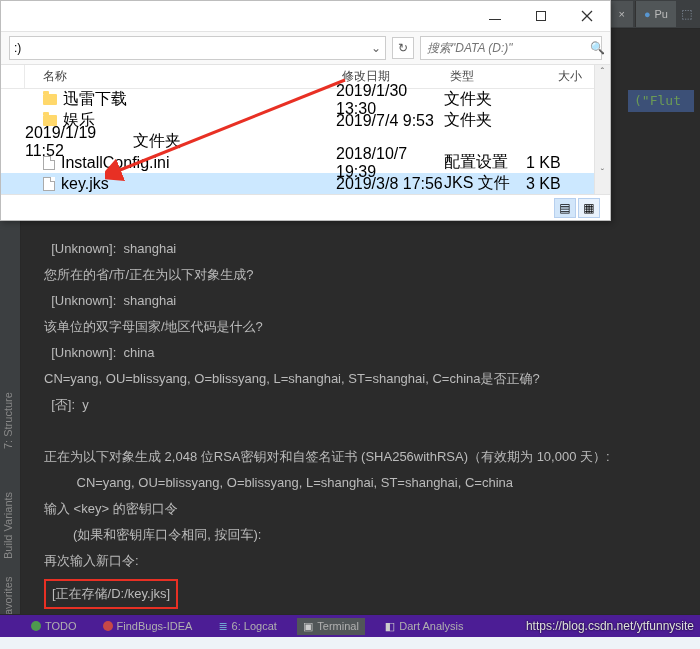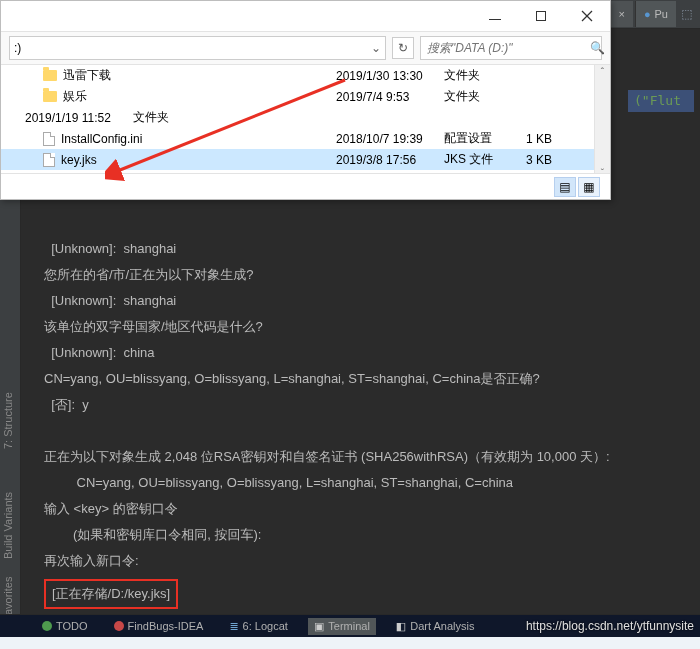--- a/index.html
+++ b/index.html
@@ -6,21 +6,21 @@
 body{width:700px;height:649px;background:#2b2b2b;overflow:hidden;position:relative;font-size:12px}
 .ide-bg{position:absolute;inset:0;background:#2b2b2b}
 .ide-top{height:29px;background:#3c3f41;border-bottom:1px solid #282828;display:flex;justify-content:flex-end;align-items:center;padding-right:4px;gap:2px}
 .ide-tab{height:26px;padding:0 8px;background:#4e5254;color:#bbb;font-size:11px;display:flex;align-items:center;gap:4px;border-left:1px solid #323232}
 .ide-tab.active{background:#515658;position:relative}
 .blue-line{position:absolute;left:628px;top:90px;width:66px;height:22px;background:#3c5077}
 .console{position:absolute;left:44px;top:210px;right:0;color:#bbbbbb;font:13px/26px SimSun,monospace;white-space:pre}
 .hl{border:2px solid #e83024;padding:5px 6px;display:inline-block;line-height:16px;margin-top:5px}
 .left-gutter{position:absolute;left:0;top:29px;bottom:20px;width:21px;background:#3c3f41;border-right:1px solid #282828}
 .side-txt{position:absolute;left:2px;color:#888;font-size:11px;transform:rotate(-90deg);transform-origin:left top;white-space:nowrap}
-.bottom-bar{position:absolute;left:0;right:0;bottom:12px;height:23px;background:#0f172a;border-top:1px solid #282828;display:flex;align-items:center;padding-left:36px;gap:14px}
+.bottom-bar{position:absolute;left:0;right:0;bottom:12px;height:23px;background:#4c1d95;border-top:1px solid #282828;display:flex;align-items:center;padding-left:25px;gap:14px}
 .btab{color:#b0b0b0;font-size:11px;display:flex;align-items:center;gap:4px;padding:2px 6px}
 .btab.active{background:#515658}
 .dot{width:10px;height:10px;border-radius:50%;display:inline-block}
 .watermark{position:absolute;right:6px;bottom:16px;color:#e0e0e0;font-size:12px;text-shadow:0 0 2px #000}
 .footer-strip{position:absolute;left:0;right:0;bottom:0;height:12px;background:#eef3f8}
 
 .explorer{position:absolute;left:0;top:0;width:611px;background:#fff;border:1px solid #bdbdbd;z-index:10;box-shadow:2px 2px 6px rgba(0,0,0,.3)}
 .title-bar{height:30px;display:flex;justify-content:flex-end;align-items:center;background:#fff}
 .title-btn{width:46px;height:30px;display:flex;align-items:center;justify-content:center;color:#333}
 .tool-row{height:34px;display:flex;align-items:center;padding:0 8px;gap:6px;border-top:1px solid #e3e3e3;border-bottom:1px solid #e3e3e3;background:#f9f9f9}
@@ -30,21 +30,21 @@
 .searchbox{width:182px;height:24px;border:1px solid #ccc;background:#fff;display:flex;align-items:center;padding:0 6px;gap:6px}
 .searchbox input{border:0;outline:0;flex:1;font-size:12px;font-style:italic;color:#777}
 .headers{height:24px;display:flex;align-items:center;border-bottom:1px solid #e8e8e8;background:#fff}
 .hdr{font-size:12px;color:#444;padding:0 6px;height:100%;display:flex;align-items:center;border-right:0px solid #eee}
 .c-tree{width:24px;border-right:1px solid #eaeaea}
 .c-name{flex:1;padding-left:18px}
 .c-date{width:108px}
 .c-type{width:82px}
 .c-size{width:68px;justify-content:flex-end;padding-right:12px}
 .rows{}
-.row{height:21px;display:flex;align-items:center;font-size:12px}
+.row{height:21px;display:flex;align-items:center;font-size:16px}
 .row.sel{background:#cce8ff}
 .tree-pad{width:24px}
 .cell-name{flex:1;padding-left:18px;display:flex;align-items:center;gap:6px}
 .folder-icon{width:14px;height:11px;background:#ffd86b;border-radius:1px;position:relative}
 .folder-icon::before{content:"";position:absolute;left:0;top:-3px;width:6px;height:3px;background:#ffd86b;border-radius:1px 1px 0 0}
 .file-icon{width:12px;height:14px;background:#fff;border:1px solid #aaa;position:relative}
 .file-icon::before{content:"";position:absolute;right:-1px;top:-1px;width:4px;height:4px;background:#fff;border-left:1px solid #aaa;border-bottom:1px solid #aaa}
 .cell-date{width:108px}
 .cell-type{width:82px}
 .cell-size{width:68px;text-align:left;padding-right:12px}
@@ -144,20 +144,27 @@
       <span class="chev">⌄</span>
     </div>
     <div class="refresh">↻</div>
     <div class="searchbox">
       <input placeholder="搜索&quot;DATA (D:)&quot;" style="">
       <span style="color:#888">🔍</span>
     </div>
   </div>
   <div style="display:flex">
     <div style="flex:1">
+      <div class="headers">
+        <div class="hdr c-tree"></div>
+        <div class="hdr c-name">名称</div>
+        <div class="hdr c-date">修改日期</div>
+        <div class="hdr c-type">类型</div>
+        <div class="hdr c-size">大小</div>
+      </div>
       <div class="rows" id="rows">
           <div class="row">
             <div class="tree-pad"></div>
     <div class="cell-name">
               <span class="folder-icon"></span>
               <span>迅雷下载</span>
             </div>
     <div class="cell-date">2019/1/30 13:30</div>
     <div class="cell-type">文件夹</div>
     <div class="cell-size"></div>

